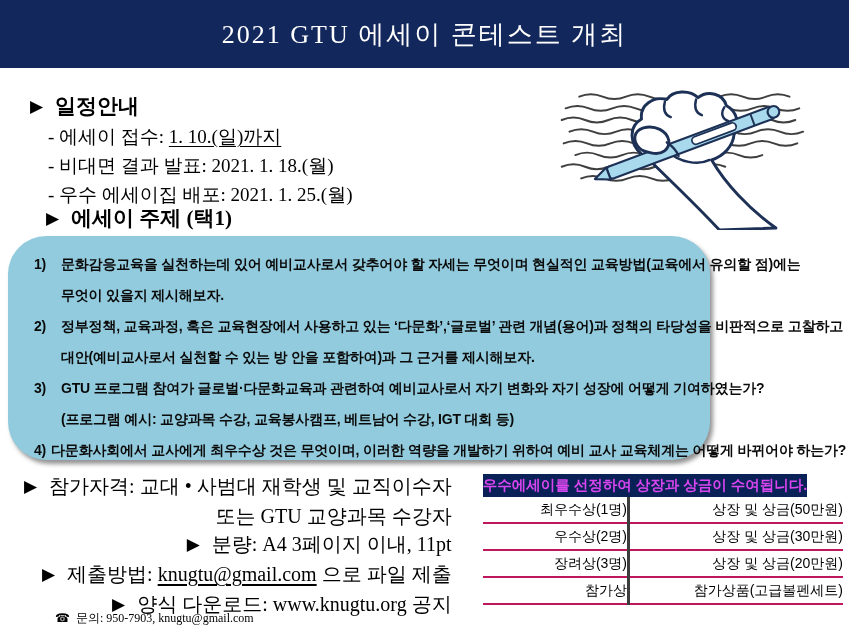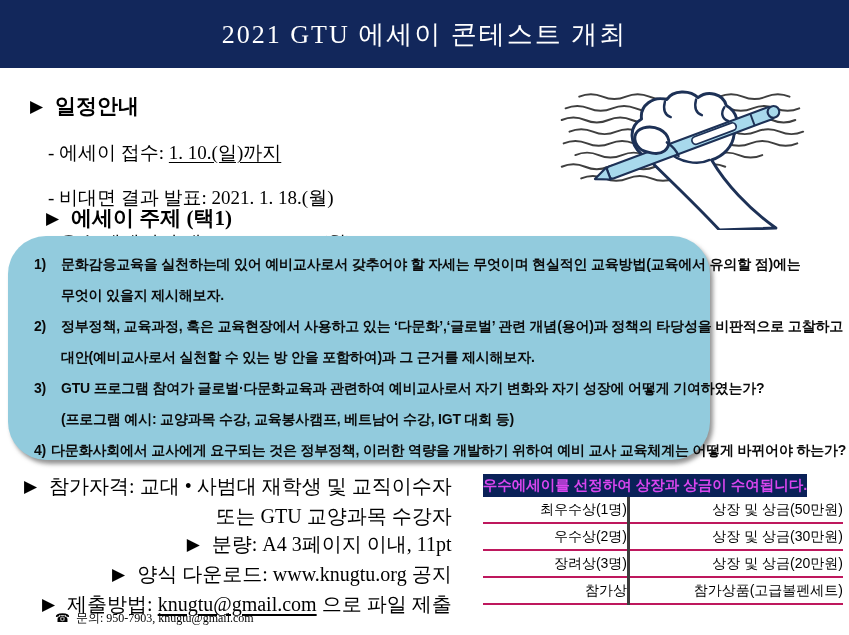--- a/index.html
+++ b/index.html
@@ -11,21 +11,21 @@
           display:flex;align-items:center;justify-content:center;}
   .banner-title{color:#ffffff;font-size:26px;letter-spacing:2px;white-space:nowrap;}
 
   
   .sec-heading{position:absolute;font-size:21px;font-weight:bold;white-space:nowrap;}
   .bul{display:inline-block;margin-right:12px;font-size:17px;transform:translateY(-1px);}
   .schedule-heading{left:30px;top:92px;}
   .topics-heading{left:46px;top:204px;}
 
   .schedule-items{position:absolute;left:48px;top:122px;font-size:19px;line-height:29px;}
-  .schedule-items div{white-space:nowrap;margin-top:16px;}
+  .schedule-items div{white-space:nowrap;}
   .u{text-decoration:underline;text-underline-offset:3px;}
 
   
   .illustration{position:absolute;left:552px;top:84px;width:292px;height:146px;}
 
   
   .topic-box{position:absolute;left:8px;top:236px;width:702px;height:224px;background:#92cbdd;
              border-radius:38px;box-shadow:3px 4px 4px rgba(90,90,90,.65);
              padding:13px 0 0 26px;box-sizing:border-box;
              font-family:"Liberation Sans","DejaVu Sans",sans-serif;font-weight:600;font-size:14px;color:#0a0a0a;}
@@ -112,30 +112,30 @@
     </div>
     <div>
       <div class="t-line"><span class="t-num">2)</span><span>정부정책, 교육과정, 혹은 교육현장에서 사용하고 있는 ‘다문화’,‘글로벌’ 관련 개념(용어)과 정책의 타당성을 비판적으로 고찰하고</span></div>
       <div class="t-line t-cont"><span>대안(예비교사로서 실천할 수 있는 방 안을 포함하여)과 그 근거를 제시해보자.</span></div>
     </div>
     <div>
       <div class="t-line"><span class="t-num">3)</span><span>GTU 프로그램 참여가 글로벌·다문화교육과 관련하여 예비교사로서 자기 변화와 자기 성장에 어떻게 기여하였는가?</span></div>
       <div class="t-line t-cont"><span>(프로그램 예시: 교양과목 수강, 교육봉사캠프, 베트남어 수강, IGT 대회 등)</span></div>
     </div>
     <div>
-      <div class="t-line"><span class="t-num tight">4)</span><span>다문화사회에서 교사에게 요구되는 것은 정부정책, 이러한 역량을 개발하기 위하여 예비 교사 교육체계는 어떻게 바뀌어야 하는가?</span></div>
+      <div class="t-line"><span class="t-num tight">4)</span><span>다문화사회에서 교사에게 최우수상 것은 무엇이며, 이러한 역량을 개발하기 위하여 예비 교사 교육체계는 어떻게 바뀌어야 하는가?</span></div>
     </div>
   </div>
 
   <div class="info">
     <div class="info-line"><span class="bul">▶</span><span>참가자격: 교대 • 사범대 재학생 및 교직이수자</span></div>
     <div class="info-line indent2">또는 GTU 교양과목 수강자</div>
     <div class="info-line"><span class="bul">▶</span><span>분량: A4 3페이지 이내, 11pt</span></div>
+    <div class="info-line"><span class="bul">▶</span><span>제출방법: </span><span class="u">knugtu@gmail.com</span><span> 으로 파일 제출</span></div>
     <div class="info-line"><span class="bul">▶</span><span>양식 다운로드: www.knugtu.org 공지</span></div>
-    <div class="info-line"><span class="bul">▶</span><span>제출방법: </span><span class="u">knugtu@gmail.com</span><span> 으로 파일 제출</span></div>
   </div>
 
   <div class="contact"><span class="phone">☎</span><span>문의: 950-7903, knugtu@gmail.com</span></div>
 
   <div class="awards">
     <div class="awards-header">우수에세이를 선정하여 상장과 상금이 수여됩니다.</div>
     <table class="awards-table">
       <tbody>
         <tr>
           <td class="rank">최우수상(1명)</td>

